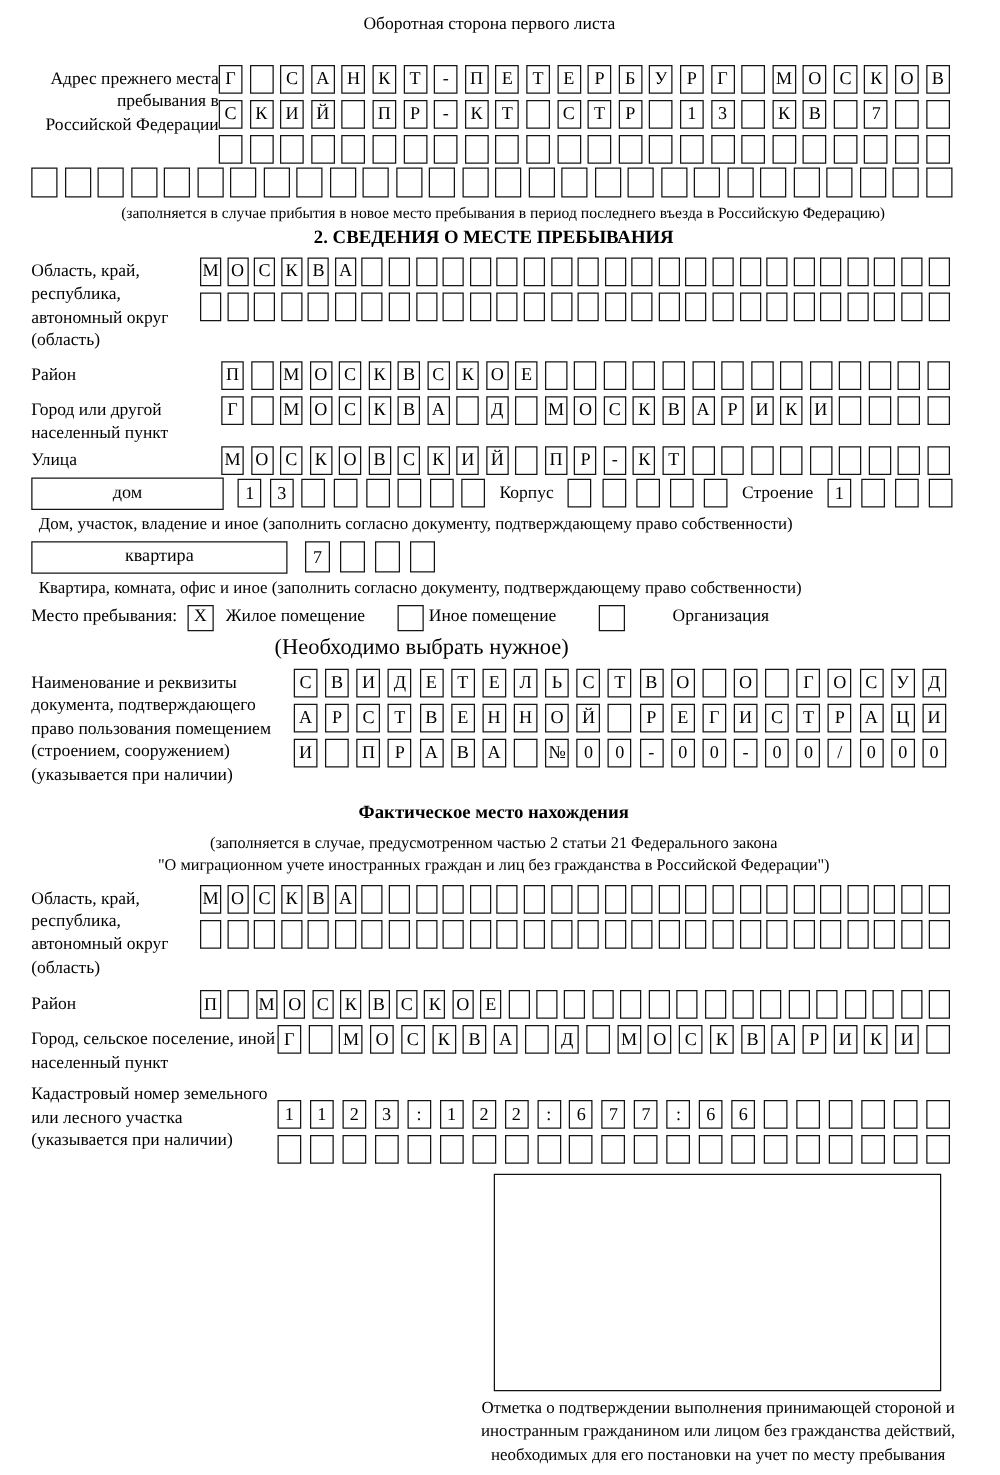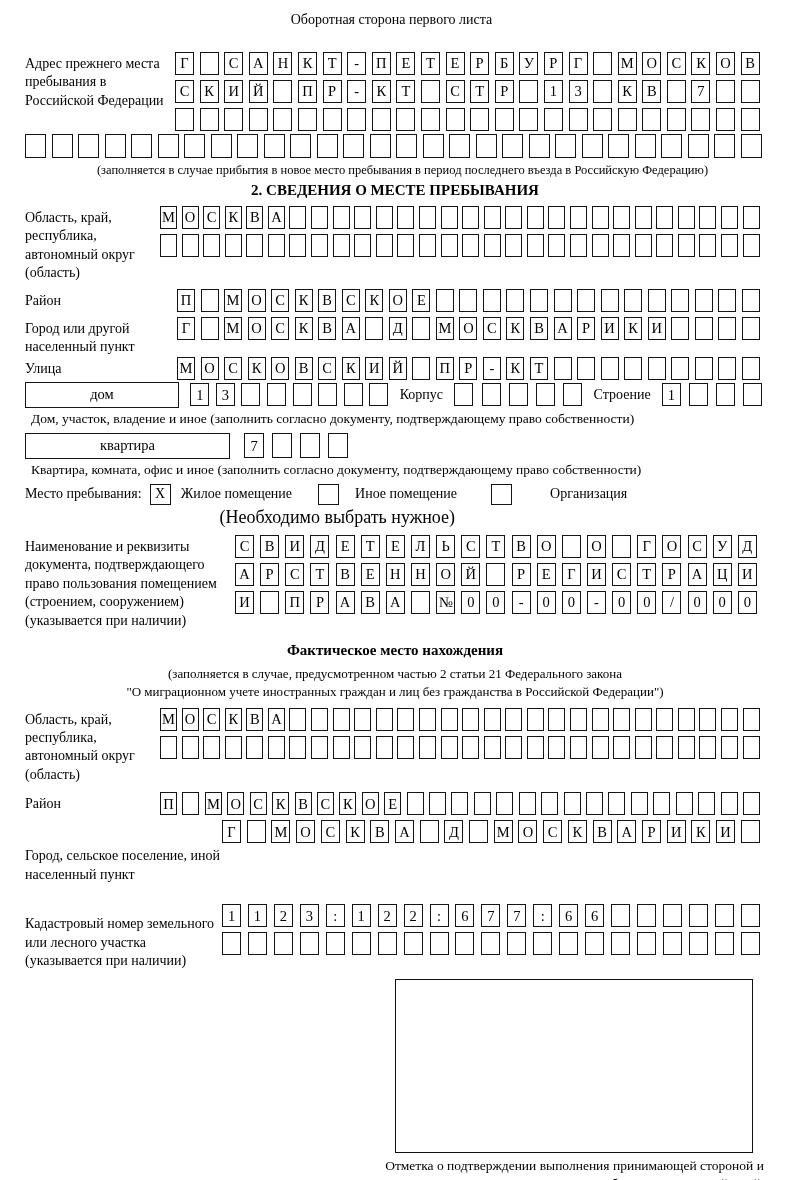--- a/index.html
+++ b/index.html
@@ -7,22 +7,22 @@
   body {
     width:800px; height:1180px; margin:0 auto; overflow:hidden;
     font-family:"Liberation Serif","DejaVu Serif",serif; color:#000;
   }
   .page { padding:12px 0 0 25px; width:800px; }
 
   .header-note { text-align:center; padding-right:42px; font-size:14px; margin-bottom:24px; }
 
   .block { display:flex; align-items:flex-start; }
   .lbl { font-size:14px; line-height:1.32; padding-top:3px; }
-  .w150 { width:150px; } .w135 { width:135px; } .w152 { width:152px; }
-  .w210 { width:210px; } .w197 { width:197px;margin-top:24px; }
+  .w150 { width:150px;text-align:right; } .w135 { width:135px; } .w152 { width:152px; }
+  .w210 { width:210px; } .w197 { width:197px; }
 
   .cells { display:flex; justify-content:space-between; margin-bottom:5px; }
   .cell {
     flex:0 0 auto; width:18px; height:23px; border:1.6px solid #141414;
     display:flex; align-items:center; justify-content:center;
     font-size:14.5px; line-height:1; background:#fff;
   }
   .rw-prev   { width:585px; } .rw-prev .cell   { width:19px; }
   .rw-full   { width:737px; margin-top:3px; } .rw-full .cell { width:21px; height:24px; }
   .rw-region { width:600px; } .rw-region .cell { width:17px; }
@@ -383,21 +383,21 @@
         <span class="cell"></span>
       </div>
   </div>
   <div class="note-left">Квартира, комната, офис и иное (заполнить согласно документу, подтверждающему право собственности)</div>
 
   <div class="stay-row">
     <span>Место пребывания:</span>
     <span class="checkbox" style="margin-left:8px;">X</span>
     <span style="margin-left:10px;">Жилое помещение</span>
     <span class="checkbox" style="margin-left:26px;"></span>
-    <span style="margin-left:16px;">Иное помещение</span>
+    <span style="margin-left:4px;">Иное помещение</span>
     <span class="checkbox" style="margin-left:34px;"></span>
     <span style="margin-left:38px;">Организация</span>
   </div>
   <div class="stay-note">(Необходимо выбрать нужное)</div>
 
   <div class="block">
     <div class="lbl w210">Наименование и реквизиты документа, подтверждающего право пользования помещением (строением, сооружением) (указывается при наличии)</div>
     <div>
       <div class="cells rw-doc">
           <span class="cell">С</span>

